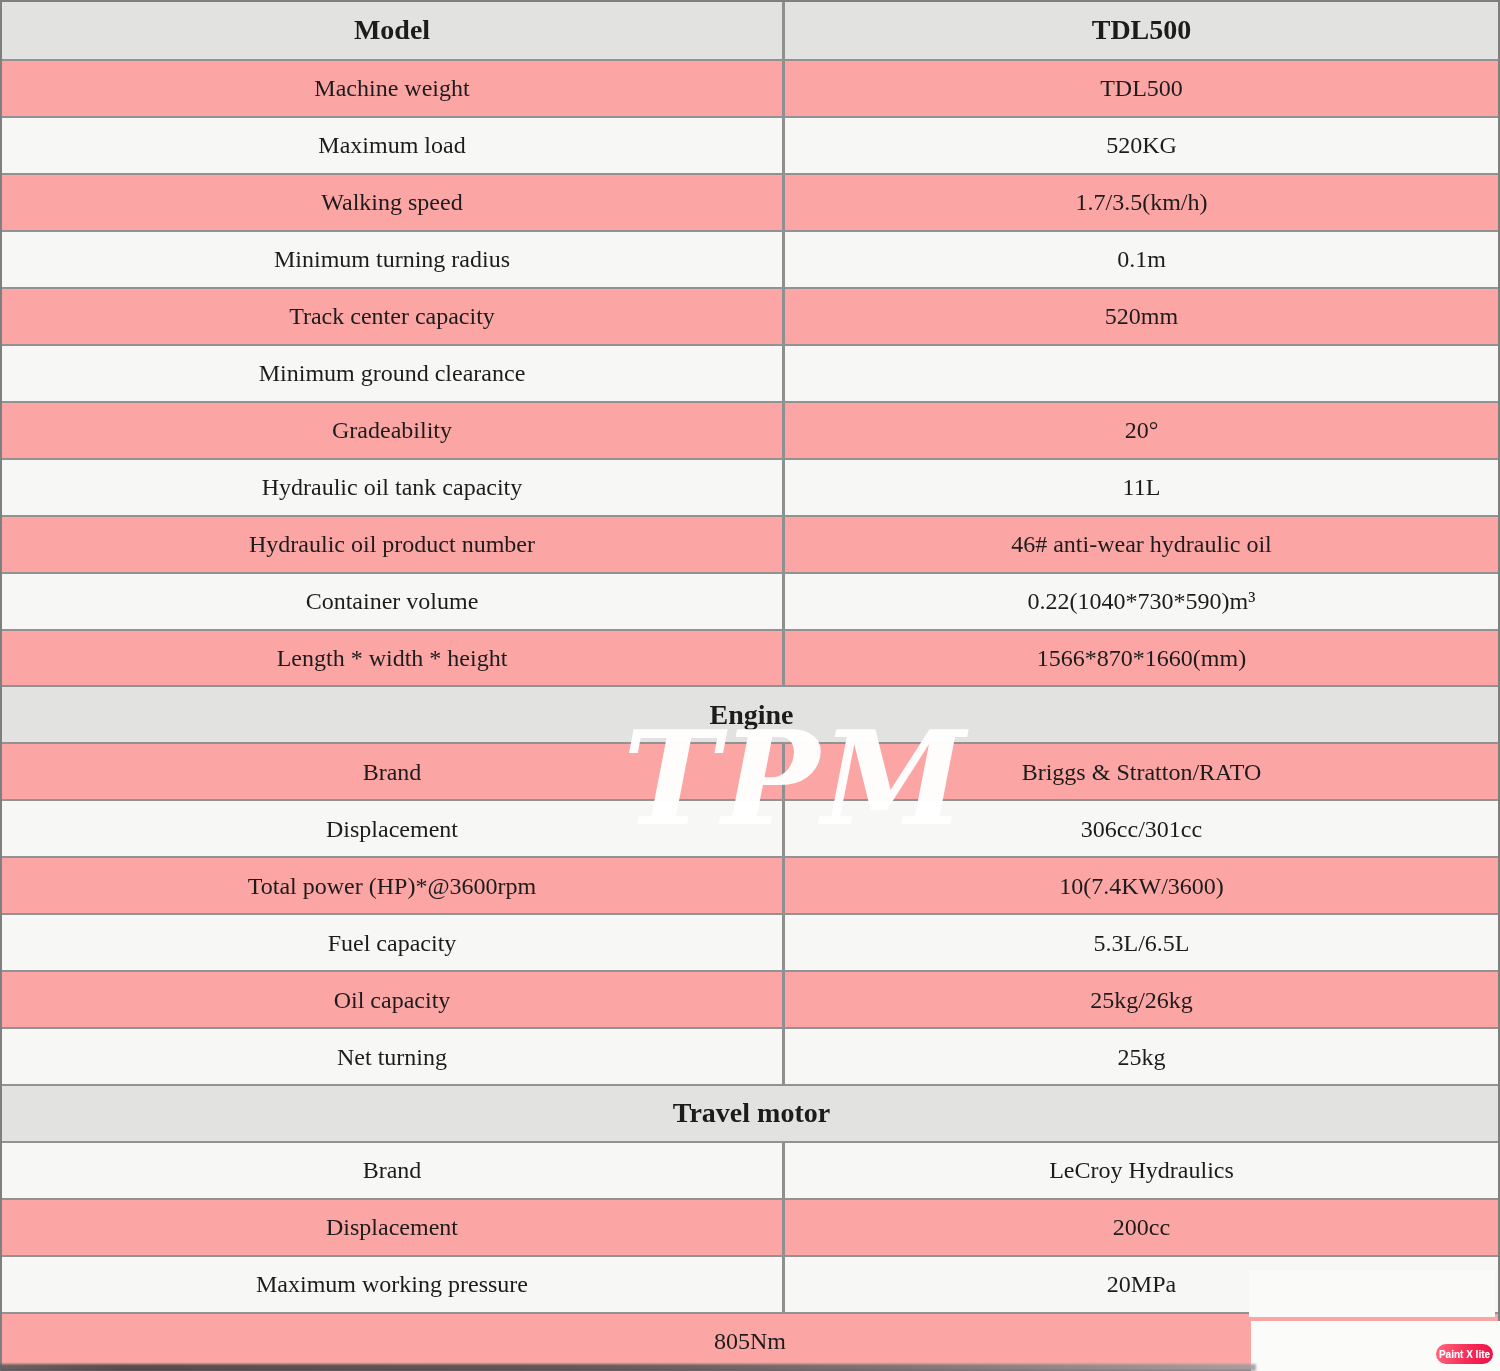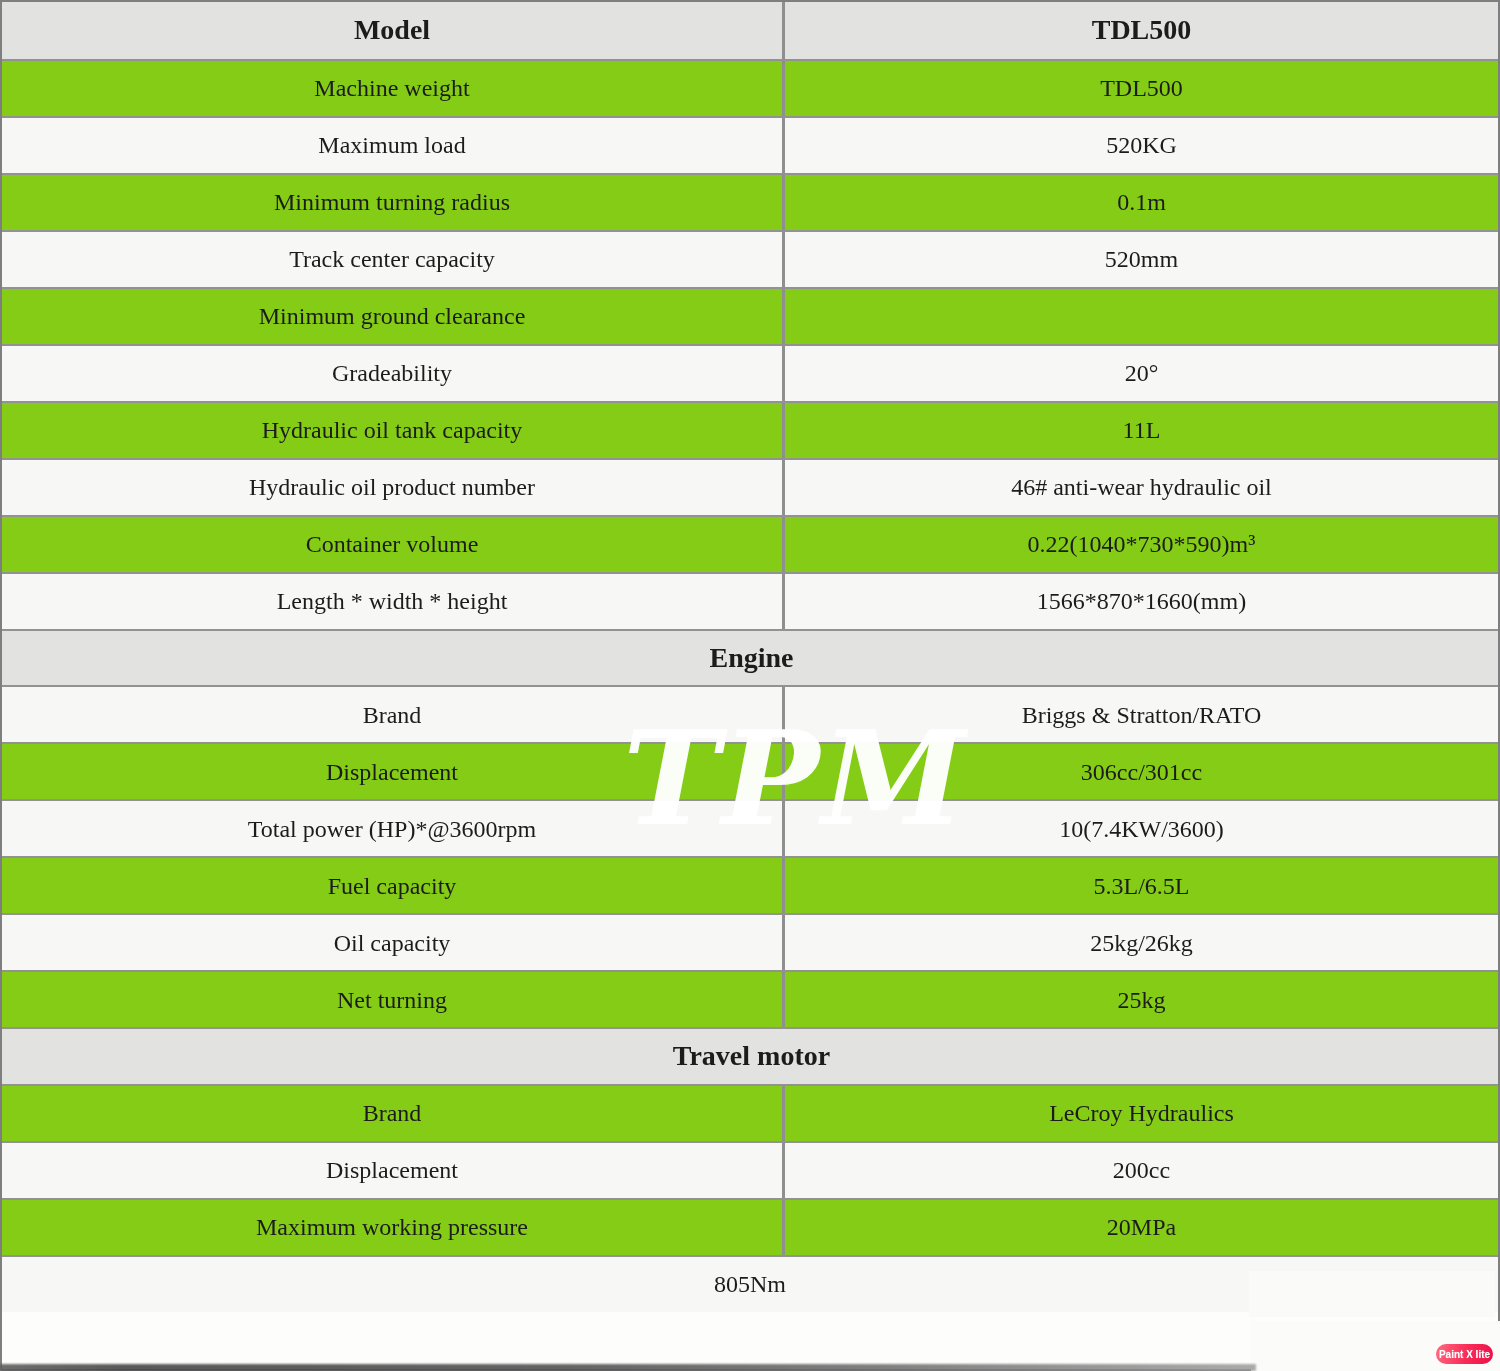--- a/index.html
+++ b/index.html
@@ -16,21 +16,21 @@
     display:grid;
     grid-template-rows:repeat(24,1fr);
     border:2px solid #7f7f7f;
     box-sizing:border-box;
   }
   .row{
     display:flex;
     align-items:stretch;
     border-top:2px solid #929292;
     box-sizing:border-box;
-    background:#84cc16;
+    background:#fca5a5;
   }
   .row:first-child{border-top:none;justify-content:flex-end;}
   .row.data:nth-child(odd){background:#f7f7f5;}
   .cell{
     display:flex;align-items:center;justify-content:center;
     text-align:center;
     font-size:24px;
     line-height:1.1;
     box-sizing:border-box;
     padding:0 10px;
@@ -107,20 +107,24 @@
 
     <div class="row data">
       <div class="cell label">Machine weight</div>
       <div class="cell value">TDL500</div>
     </div>
     <div class="row data">
       <div class="cell label">Maximum load</div>
       <div class="cell value">520KG</div>
     </div>
     <div class="row data">
+      <div class="cell label">Walking speed</div>
+      <div class="cell value">1.7/3.5(km/h)</div>
+    </div>
+    <div class="row data">
       <div class="cell label">Minimum turning radius</div>
       <div class="cell value">0.1m</div>
     </div>
     <div class="row data">
       <div class="cell label">Track center capacity</div>
       <div class="cell value">520mm</div>
     </div>
     <div class="row data">
       <div class="cell label">Minimum ground clearance</div>
     </div>

